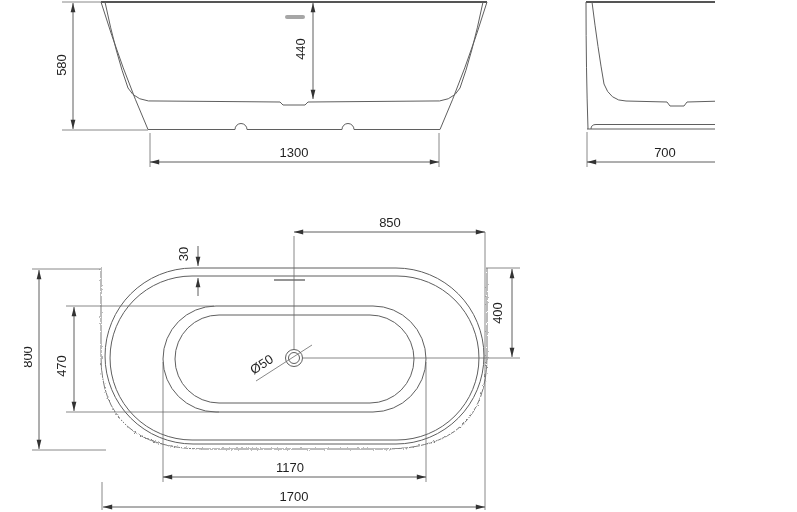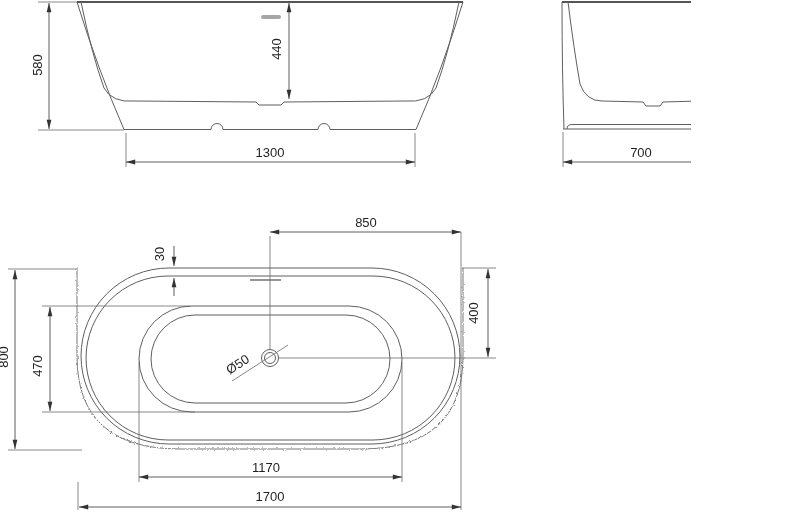--- a/index.html
+++ b/index.html
@@ -1,17 +1,17 @@
 <!DOCTYPE html>
 <html><head>
 <meta charset="utf-8">
 <style>
   html,body{margin:0;padding:0;background:#ffffff;}
   #stage{position:relative;width:691px;height:512px;background:#fff;overflow:hidden;
-         font-family:"Liberation Sans", sans-serif;}
+         font-family:"Liberation Sans", sans-serif;padding-left:24px;}
   svg{display:block;}
   text{font-family:"Liberation Sans", sans-serif;font-size:13px;fill:#1f1f1f;}
   .geo{fill:none;stroke:#5f5f5f;stroke-width:1;}
   .geo-thick{fill:none;stroke:#555555;stroke-width:1.8;}
   .ext{fill:none;stroke:#6a6a6a;stroke-width:0.8;}
   .dim{fill:none;stroke:#4c4c4c;stroke-width:0.9;}
   .jag{fill:none;stroke:#6a6a6a;stroke-width:0.9;filter:url(#jagf);}
 </style>
 </head>
 <body>

